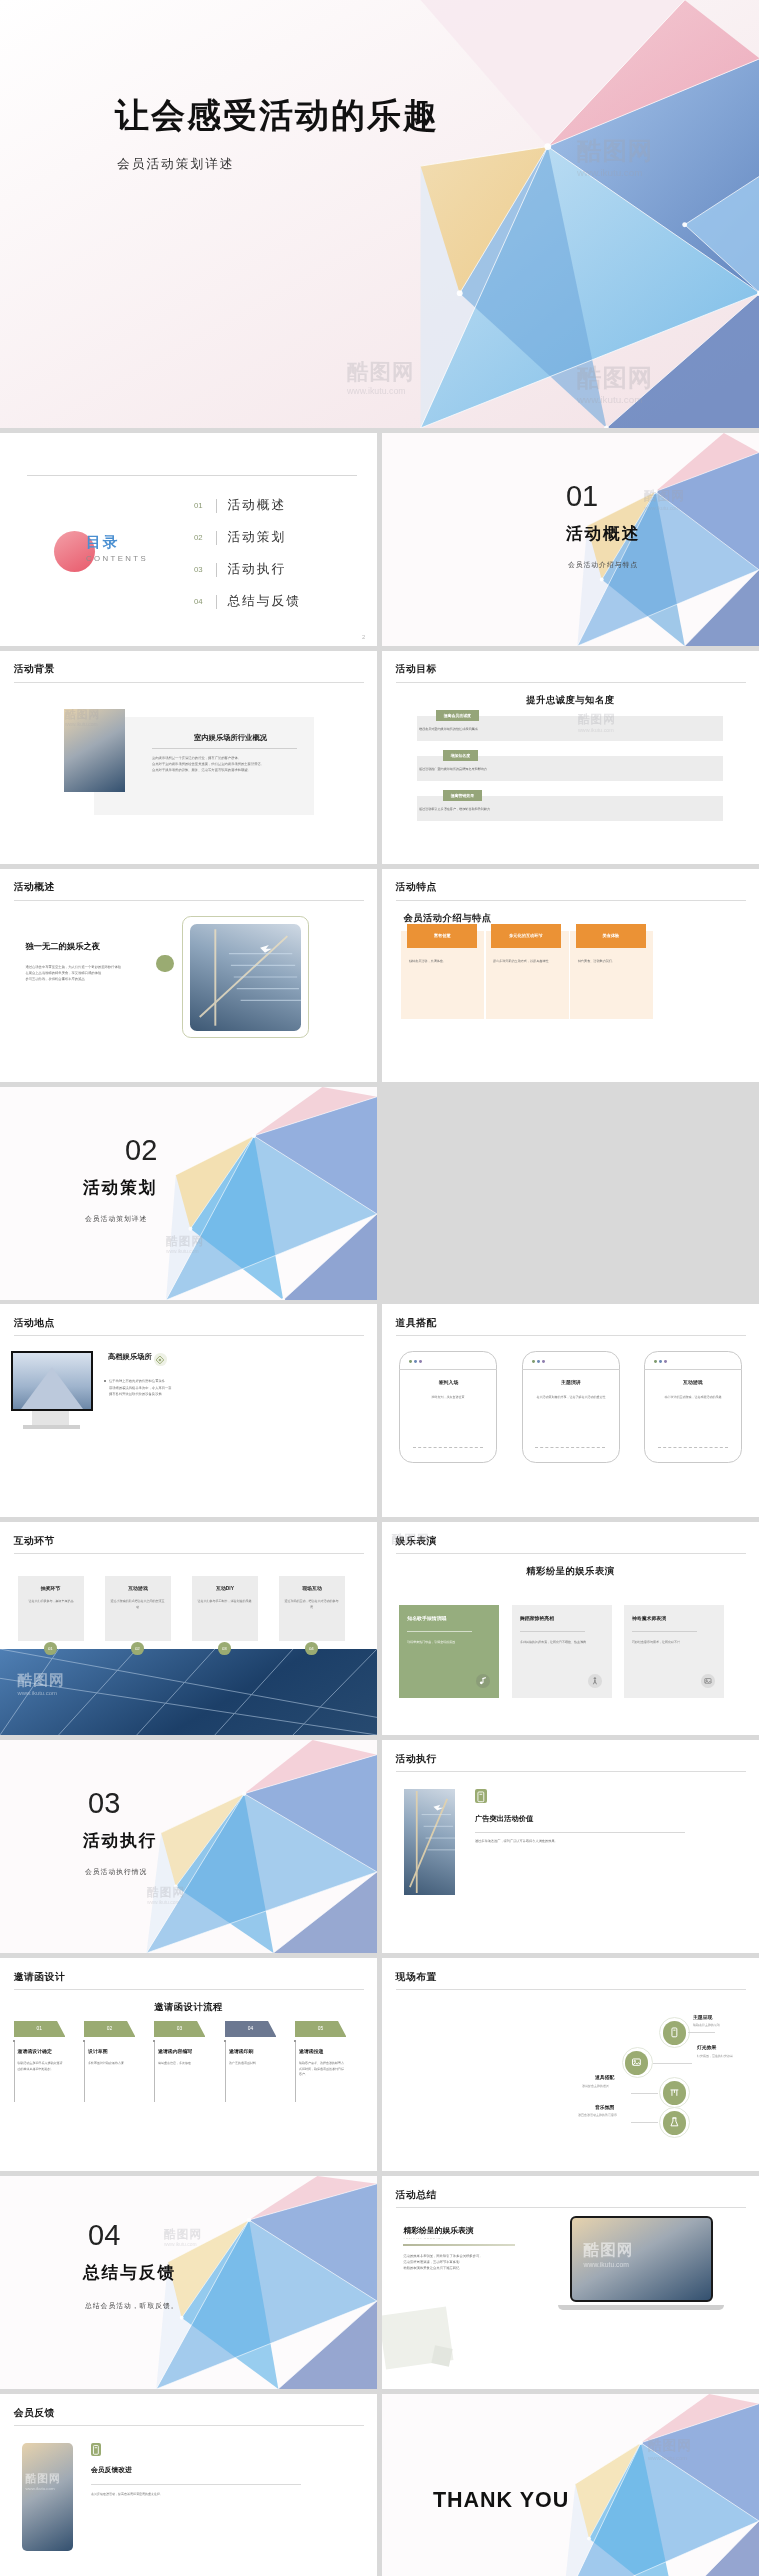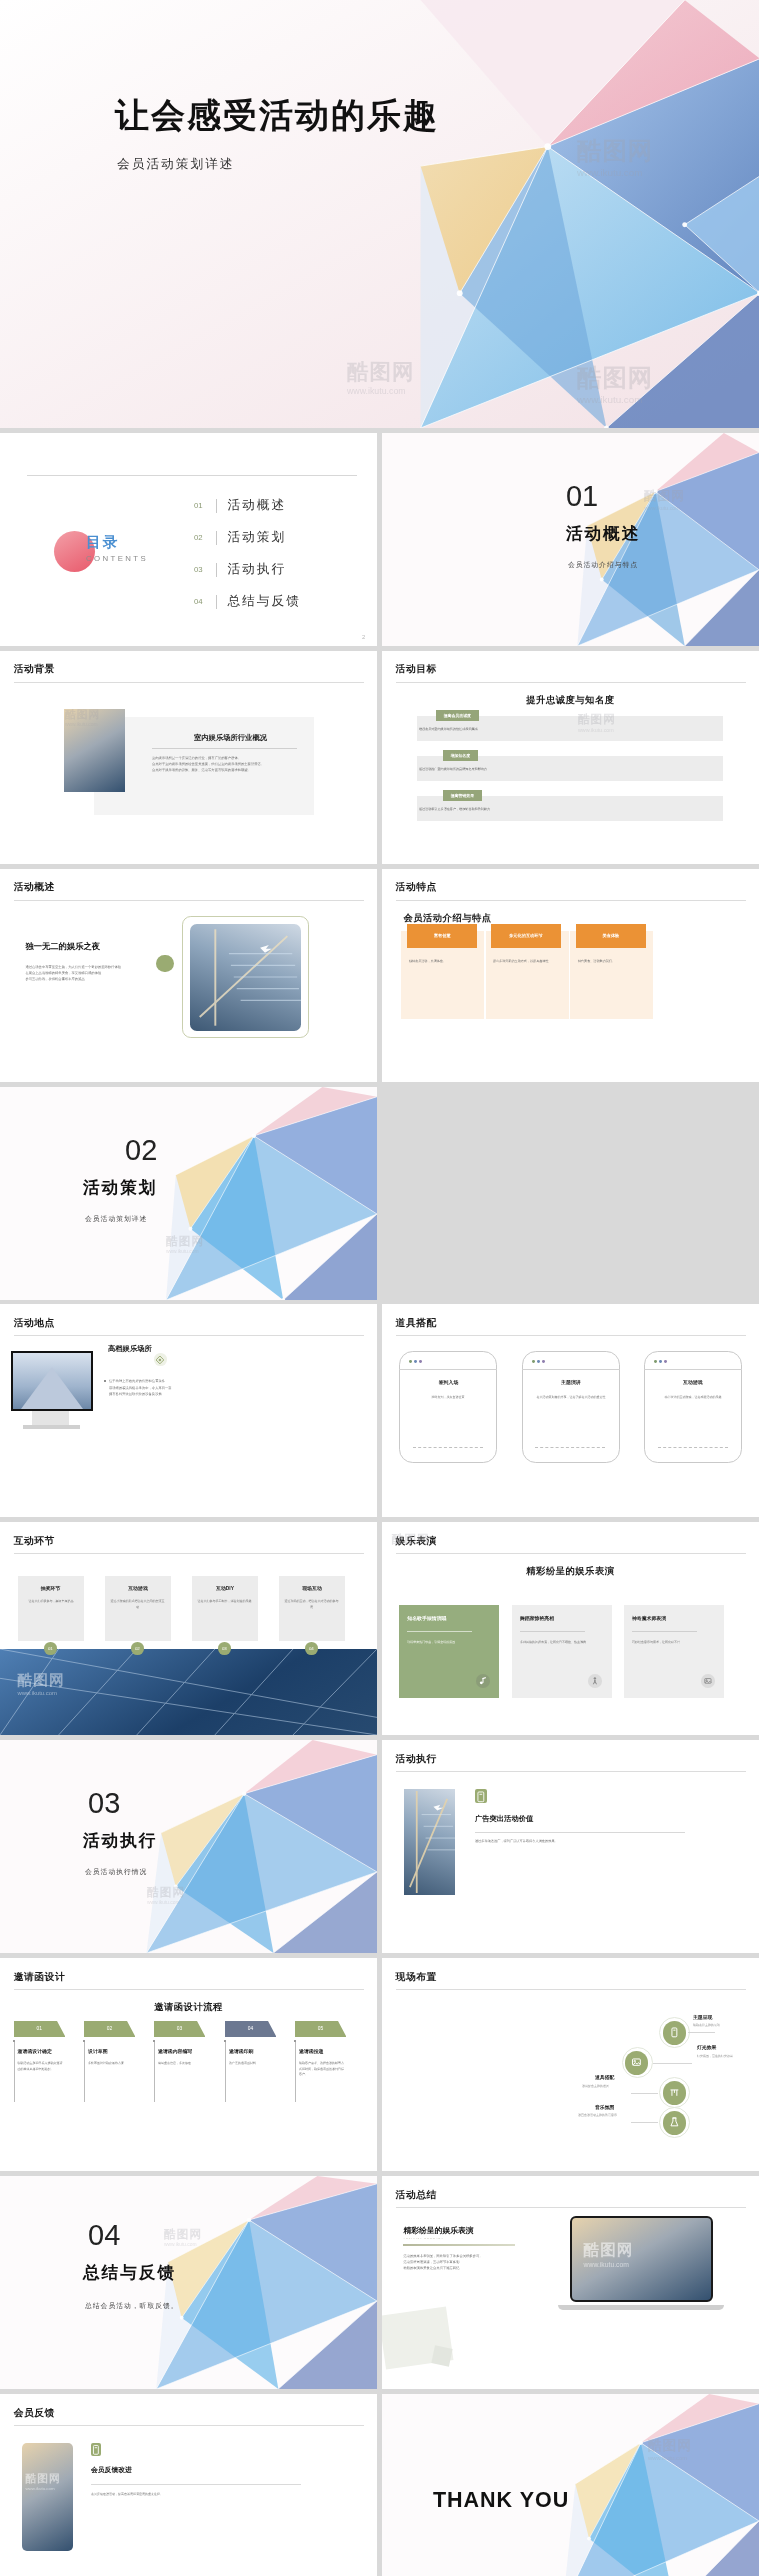--- a/index.html
+++ b/index.html
@@ -105,21 +105,21 @@
   .tm-y { position:absolute; left:238px; top:42px; width:16.6px; height:11.7px; border-radius:2.9px; background:#e2c945; }
   .tm-g { position:absolute; left:156px; top:115px; width:22.5px; height:22.5px; border-radius:4.9px; background:#b9c58f; }
 
   
   .mon { position:absolute; left:10.8px; top:47px; width:82px; height:60px; border:2px solid #111; }
   .mon-in { position:absolute; inset:0; background:linear-gradient(180deg,#d9e2ee 0%,#9fb4cd 60%,#6d88a8 100%); }
   .mon-tri { position:absolute; left:50%; bottom:0; transform:translateX(-50%);
      border-left:31px solid transparent; border-right:31px solid transparent; border-bottom:42px solid #bcc9dc; }
   .mon-stand { position:absolute; left:32px; top:107px; width:37px; height:14.7px; background:#e4e4e4; }
   .mon-base { position:absolute; left:22.5px; top:121px; width:57px; height:3.9px; background:#d0d0d0; }
-  .pl-h { position:absolute; left:108px; top:40px; font-size:7.3px; font-weight:bold; color:#141414; }
+  .pl-h { position:absolute; left:108px; top:48px; font-size:7.3px; font-weight:bold; color:#141414; }
   .pl-i { position:absolute; left:154px; top:49px; width:12.7px; height:12.7px; border-radius:50%;
      background:#eef1e6; display:flex; align-items:center; justify-content:center; }
   .pl-b { position:absolute; left:109px; top:74px; width:90px; }
   .pl-dot { position:absolute; left:104px; top:76px; width:2px; height:2px; background:#8f8f8f; }
 
   
   .flow { position:absolute; top:47px; width:98px; height:112px;
      border:1px solid #c9c9c9; border-radius:13.7px; background:#fff; }
   .flow-dots { position:absolute; top:56px; display:flex; gap:2.4px; }
   .flow-dots i { width:2.9px; height:2.9px; border-radius:50%; display:block; }

